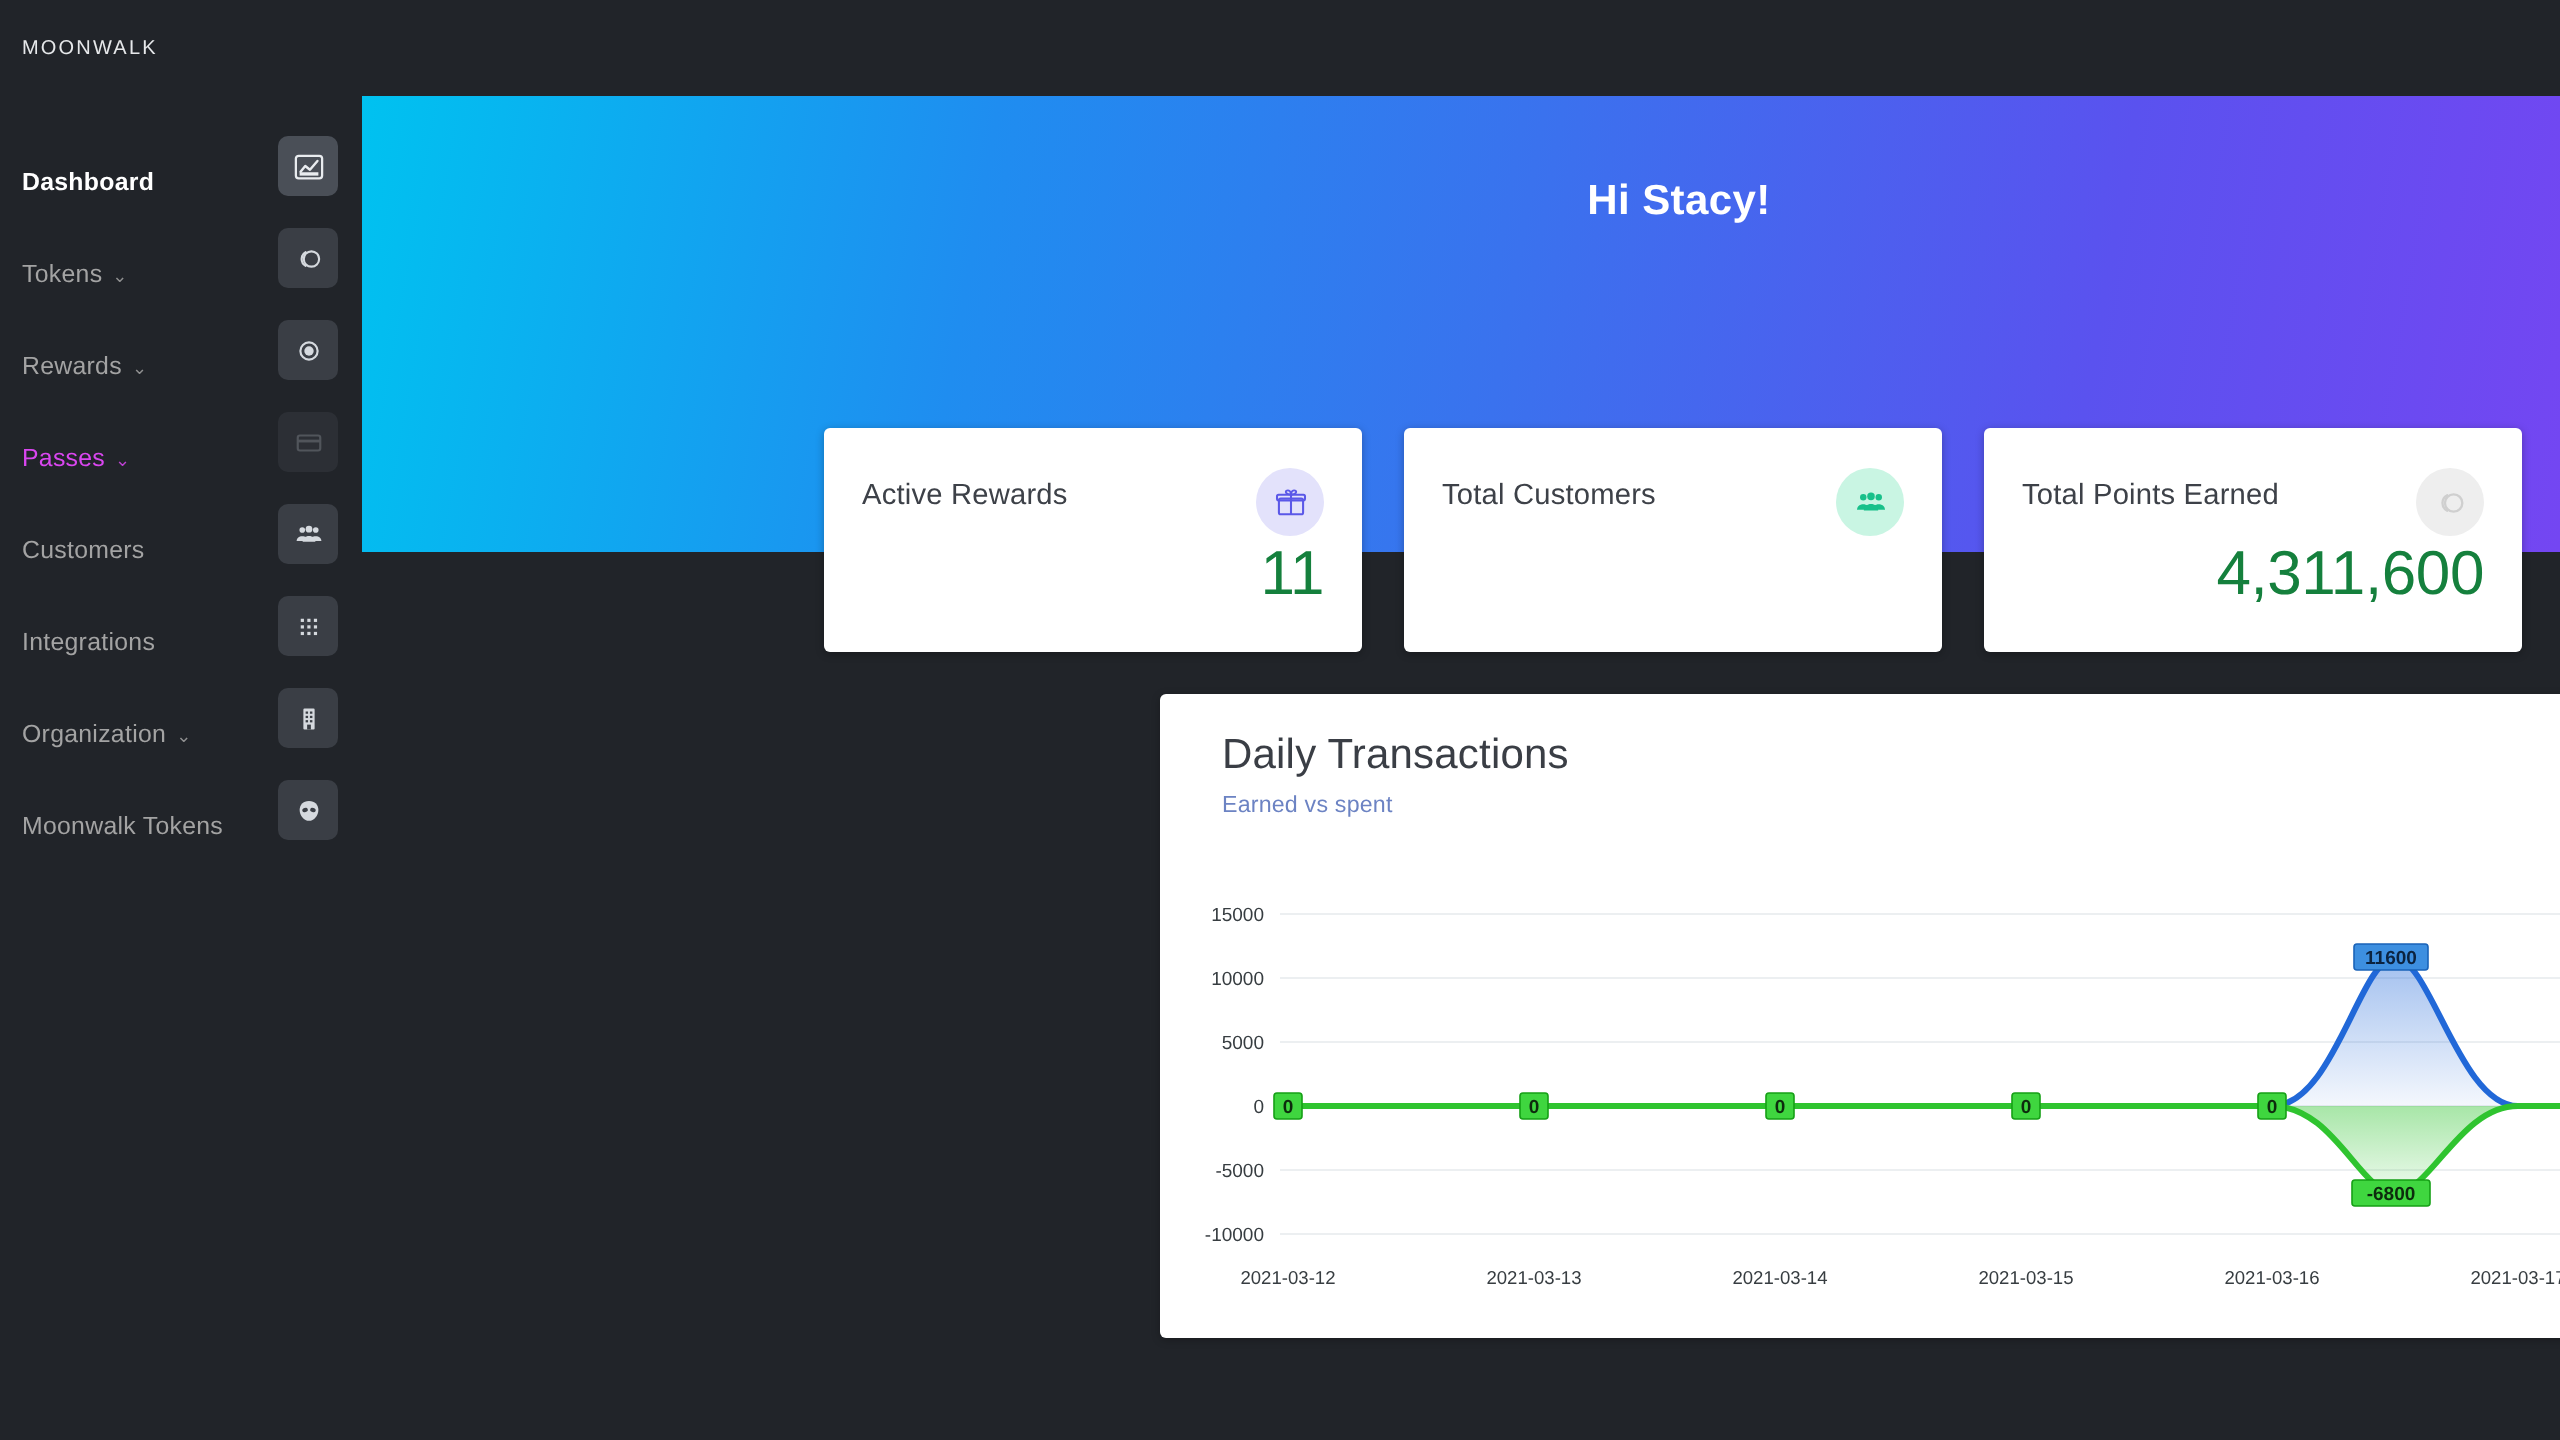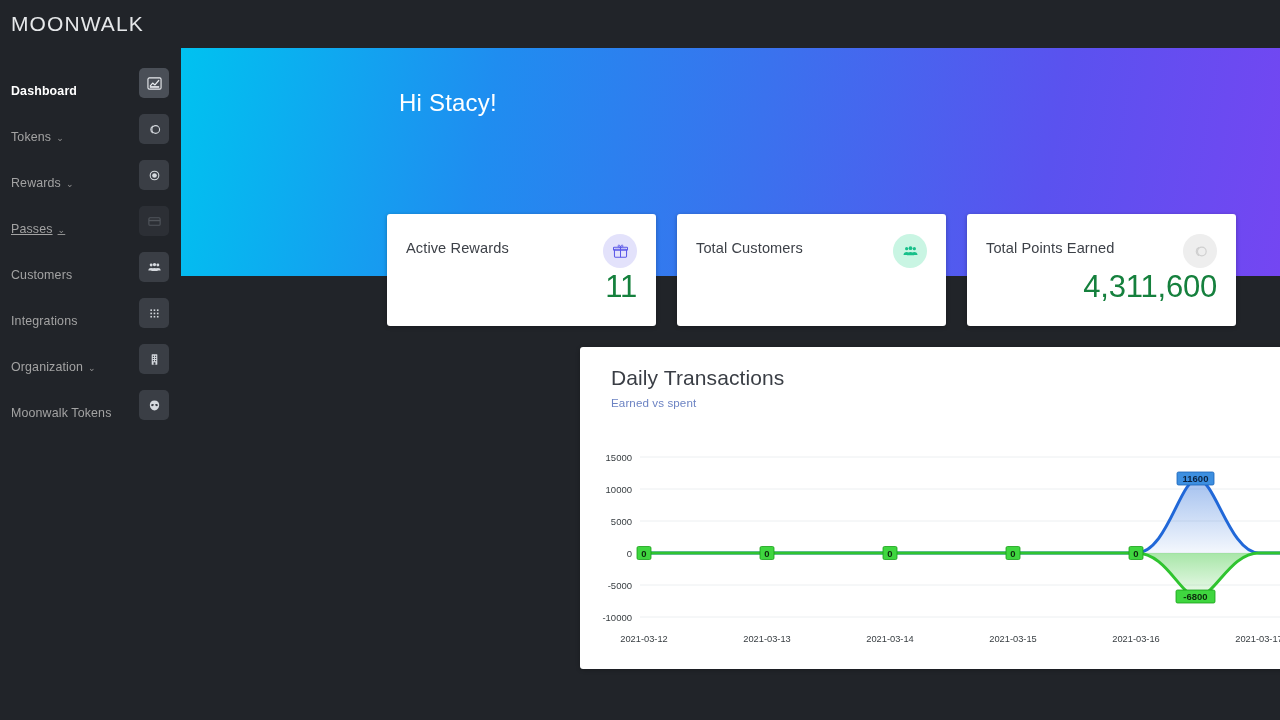--- a/index.html
+++ b/index.html
@@ -19,41 +19,41 @@
     background: #212429;
     flex: 0 0 181px;
     position: relative;
     z-index: 5;
   }
   .logo {
     height: 48px;
     display: flex; align-items: center;
     padding-left: 11px;
     color: #e6e8ea;
-    font-size: 21px;
+    font-size: 10px;
     letter-spacing: 1.1px;
     font-weight: 400;
   }
   .nav { padding-top: 4px; }
   .nav-item {
     height: 46px;
     display: flex; align-items: flex-end;
     padding: 0 12px 0 11px;
     cursor: pointer;
     position: relative;
   }
   .nav-label {
     font-size: 12.4px;
     color: #a3a3a3;
     flex: 1;
     letter-spacing: .15px;
     display: flex; align-items: center; gap: 5px;
   }
   .nav-item.active .nav-label { color: #ffffff; font-weight: 700; }
-  .nav-item.disabled .nav-label { color: #a3a3a3; text-decoration: underline; }
+  .nav-item.disabled .nav-label { color: #d946ef; }
   .nav-item.disabled .nav-box { opacity: .45; }
   .caret { font-size: 9px; opacity: .85; position: relative; top: 1px; }
   .nav-box {
     width: 30px; height: 30px;
     border-radius: 5px;
     background: #3a3e45;
     display: flex; align-items: center; justify-content: center;
     flex: 0 0 30px;
   }
   .nav-item.active .nav-box { background: #4a4f57; }
@@ -69,39 +69,40 @@
   }
   .topbar { height: 48px; background: #212429; }
   .hero {
     height: 228px;
     background: linear-gradient(100deg, #00c2f0 0%, #1f8df0 28%, #3a72ee 52%, #5a52ef 78%, #7446f2 100%);
     position: relative;
   }
   .hero-inner { padding: 41px 0 0 218px; }
   .hero h1 {
     color: #ffffff;
-    font-size: 24px;
-    font-weight: 400;
+    font-size: 21px;
+    font-weight: 700;
     letter-spacing: .2px;
     line-height: 1.15;
+    text-align: center;
   }
   .hero p {
     color: #eef3fb;
     font-size: 16.5px;
     font-weight: 400;
     margin-top: 10px;
     letter-spacing: .1px;
   }
   .hero p .arrow { margin-left: 6px; font-size: 16px; }
 
   
   .stats {
     position: absolute;
     top: 214px;
-    left: 206px;
+    left: 231px;
     width: 850px;
     display: flex;
     gap: 21px;
     z-index: 3;
   }
   .stat-card {
     width: 269px;
     height: 112px;
     background: #ffffff;
     border-radius: 3px;

